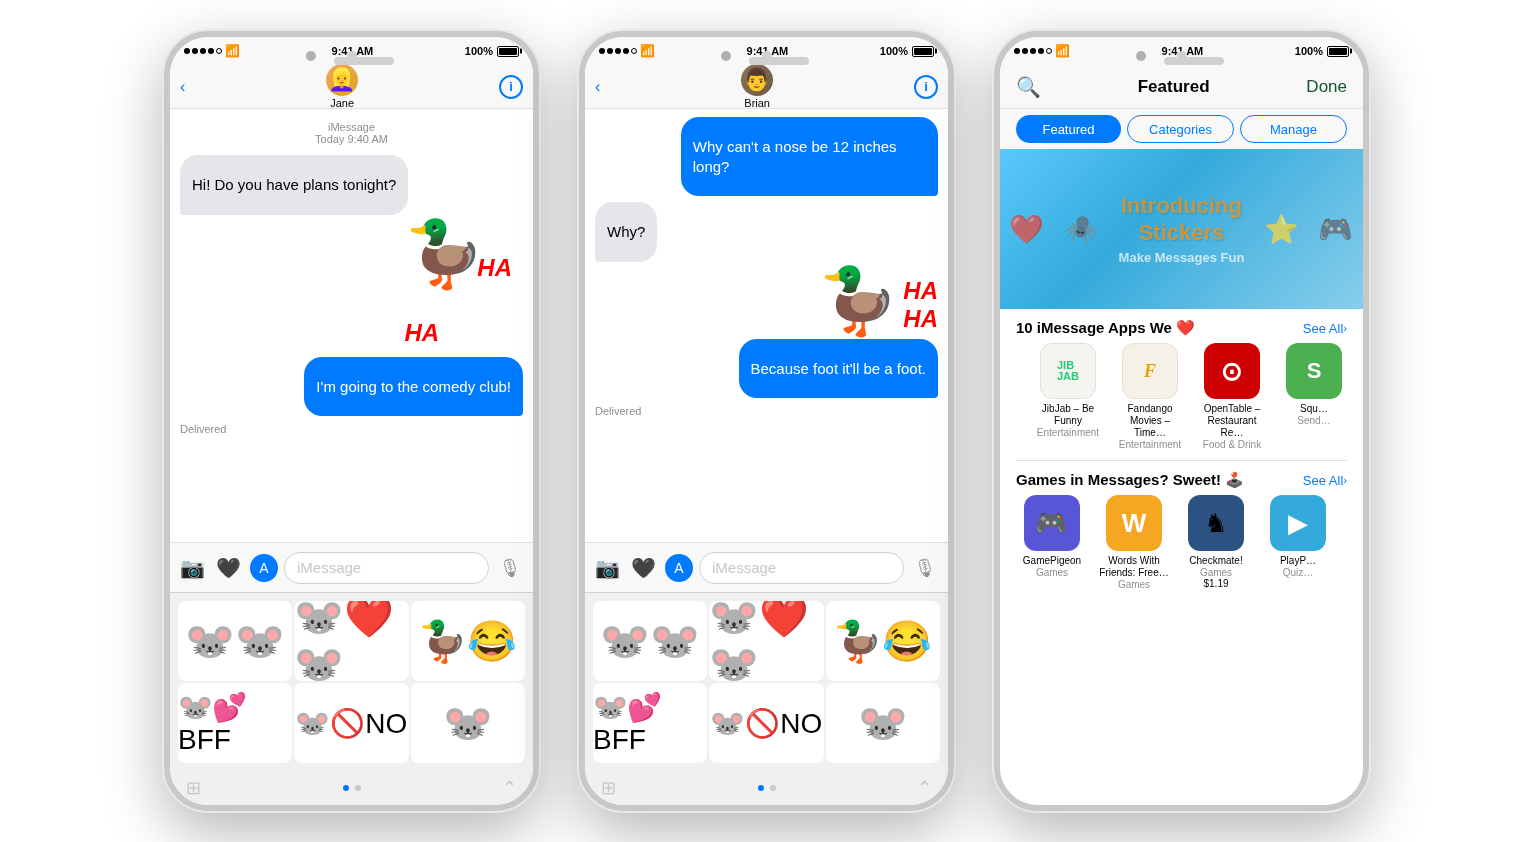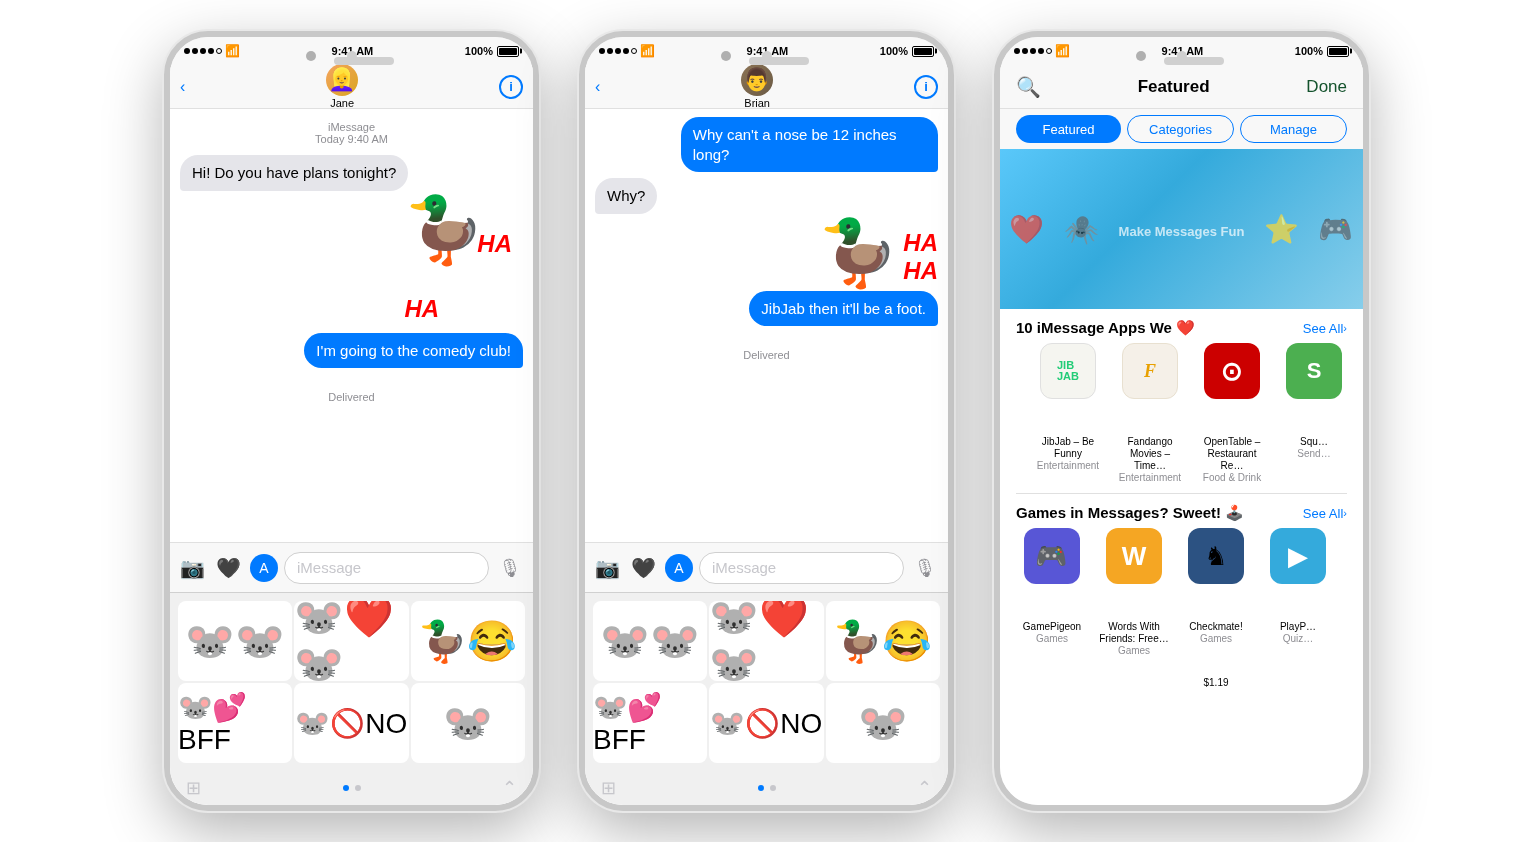--- a/index.html
+++ b/index.html
@@ -179,42 +179,42 @@
 
     .msg-label {
       text-align: center;
       font-size: 11px;
       color: #8e8e93;
       margin: 4px 0;
     }
 
     .msg-bubble {
       max-width: 75%;
-      padding: 8px 12px;
+      padding: 20px 12px;
       border-radius: 18px;
       font-size: 15px;
       line-height: 1.3;
     }
     .msg-bubble.received {
       background: #e5e5ea;
       color: #000;
       align-self: flex-start;
       border-bottom-left-radius: 4px;
     }
     .msg-bubble.sent {
       background: #007AFF;
       color: #fff;
       align-self: flex-end;
       border-bottom-right-radius: 4px;
     }
     .msg-delivered {
-      text-align: center;
+      text-align: left;
       font-size: 11px;
       color: #8e8e93;
-      margin-top: 17px;
+      margin-top: 1px;
     }
 
     
     .input-bar {
       height: 50px;
       background: #f8f8f8;
       border-top: 1px solid #e0e0e0;
       display: flex;
       align-items: center;
       padding: 0 8px;
@@ -416,21 +416,20 @@
     .app-icon.jibjab { background: #f5f5f0; border: 1px solid #e0e0e0; }
     .app-icon.fandango { background: #f5f0e8; border: 1px solid #e8e0d0; }
     .app-icon.opentable { background: #cc0000; }
     .app-icon.squarespace { background: #4CAF50; }
 
     .app-name {
       font-size: 10px;
       color: #000;
       text-align: center;
       line-height: 1.2;
-      margin-top: 33px;
     }
     .app-category {
       font-size: 10px;
       color: #8e8e93;
       text-align: center;
     }
 
     
     .divider {
       height: 1px;
@@ -605,21 +604,21 @@
       </div>
     </div>
 
     <div class="messages-area">
       <div class="msg-bubble sent">Why can't a nose be 12 inches long?</div>
       <div class="msg-bubble received">Why?</div>
       <div style="display:flex; align-self:flex-end; align-items:flex-end; gap:4px;">
         <span style="font-size:65px; line-height:1;">🦆</span>
         <span style="font-size:24px; color:red; font-weight:900; font-style:italic;">HA<br>HA</span>
       </div>
-      <div class="msg-bubble sent">JibJab then it'll be a foot.</div>
+      <div class="msg-bubble sent">Because foot it'll be a foot.</div>
       <div class="msg-delivered">Delivered</div>
     </div>
 
     <div class="input-bar">
       <div class="input-icon">📷</div>
       <div class="input-icon">🖤</div>
       <div class="input-icon" style="background:#007AFF; border-radius:50%; width:28px;height:28px; display:flex;align-items:center;justify-content:center; color:#fff; font-size:14px;">A</div>
       <div class="input-field">
         <span style="color:#c7c7cc; font-size:15px;">iMessage</span>
       </div>
@@ -690,20 +689,21 @@
       <div class="tab-btn inactive">
         <span>Manage</span>
       </div>
     </div>
 
     <div class="appstore-banner">
       <div class="banner-icons">
         <span>❤️</span>
         <span>🕷️</span>
         <div class="banner-content">
+          <span class="banner-text">Introducing<br>Stickers</span>
           <span class="banner-sub">Make Messages Fun</span>
         </div>
         <span>⭐</span>
         <span>🎮</span>
       </div>
     </div>
 
     <div class="section-header">
       <span class="section-title">
         <span>10 iMessage Apps We ❤️</span>

